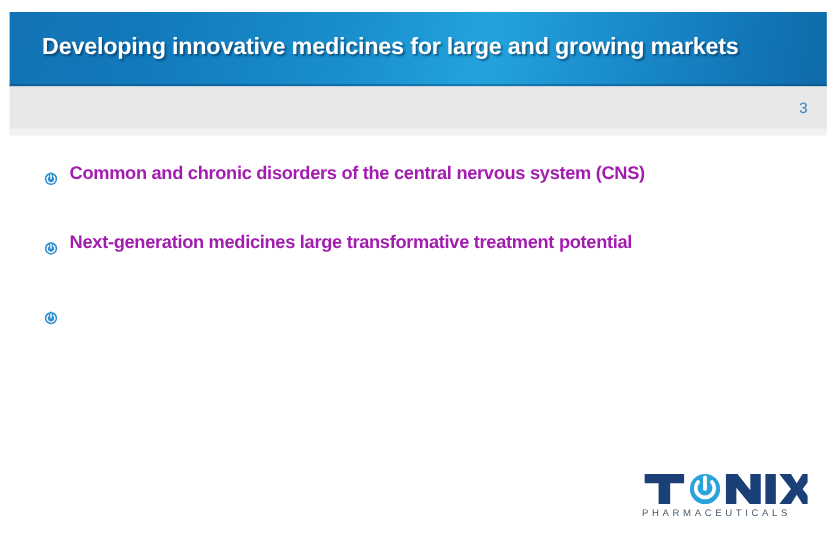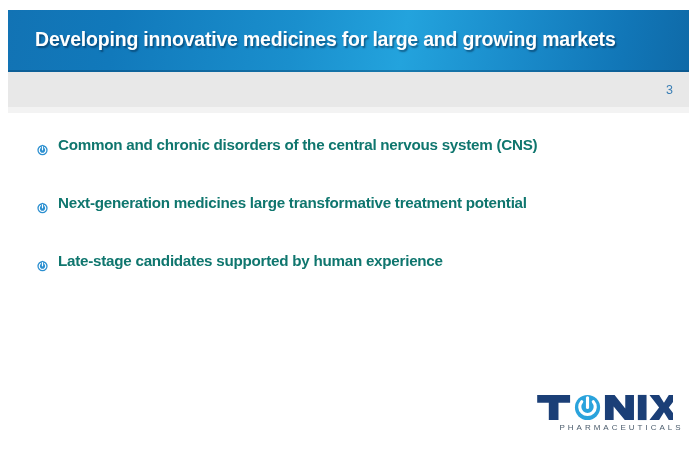--- a/index.html
+++ b/index.html
@@ -109,21 +109,21 @@
     width: 13px;
     height: 13px;
     display: block;
   }
   .bullet-text {
     position: absolute;
     left: 58px;
     top: 4px;
     font-size: 15.2px;
     font-weight: bold;
-    color: #0f766e;
+    color: #a21caf;
     letter-spacing: -0.25px;
     white-space: nowrap;
   }
 
   
   .logo {
     position: absolute;
     left: 533px;
     top: 392px;
     width: 140px;
@@ -131,27 +131,27 @@
   }
   .logo-word {
     position: absolute;
     left: 0;
     top: 0;
     width: 140px;
     height: 30px;
   }
   .logo-sub {
     position: absolute;
-    left: 20px;
+    left: 2px;
     top: 31px;
     width: 137px;
     font-size: 8px;
     letter-spacing: 3.0px;
     color: #4a5b6b;
-    text-align: center;
+    text-align: left;
     font-weight: normal;
   }
 </style>
 </head>
 <body>
 
 <div class="slide">
 
   <div class="header-band"></div>
   <div class="slide-title">Developing innovative medicines for large and growing markets</div>
@@ -188,21 +188,20 @@
 
     <div class="bullet-row">
       <span class="bullet-icon">
         <svg viewBox="0 0 24 24" width="13" height="13" aria-hidden="true">
           <circle cx="12" cy="13" r="9.5" fill="#2b8fd0"></circle>
           <path d="M12 4.5 L12 12" stroke="#2b8fd0" stroke-width="3" stroke-linecap="round" fill="none"></path>
           <path d="M8.2 8.6 A6 6 0 1 0 15.8 8.6" stroke="#ffffff" stroke-width="2.2" fill="none" stroke-linecap="round"></path>
           <path d="M12 6.6 L12 12.6" stroke="#ffffff" stroke-width="2.2" stroke-linecap="round"></path>
         </svg>
       </span>
-      <span class="bullet-text">Late-stage candidates supported by human experience</span>
     </div>
 
 
   </div>
 
   <div class="logo">
     <svg class="logo-word" viewBox="0 0 280 62">
 
       <path d="M4 6 H72 V22 H48 V58 H28 V22 H4 Z" fill="#1b3f77"></path>
 

